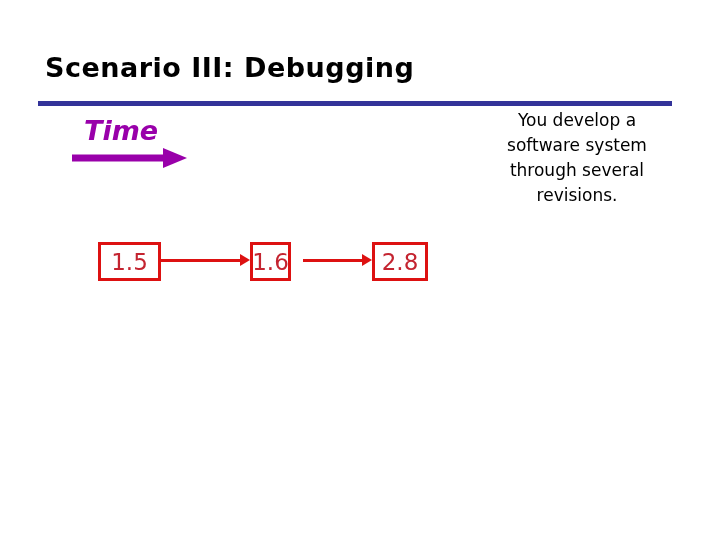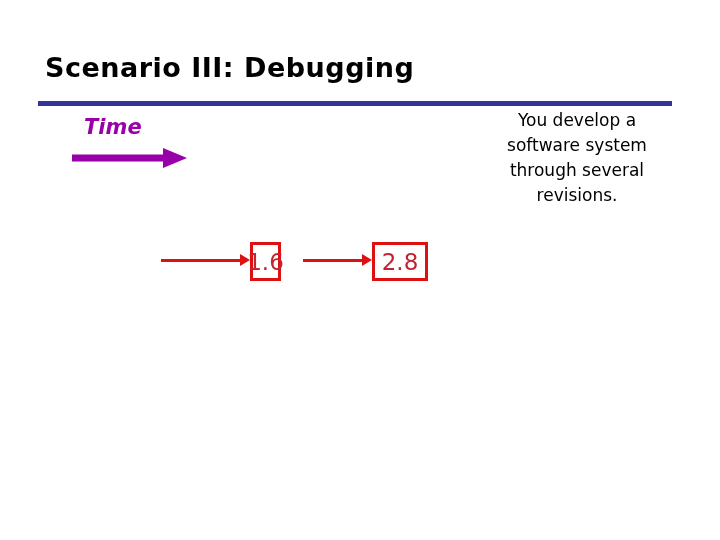--- a/index.html
+++ b/index.html
@@ -30,21 +30,21 @@
     left: 38px;
     top: 101px;
     width: 634px;
     height: 5px;
     background: var(--rule-color, #333399);
   }
   .time-label {
     position: absolute;
     left: 84px;
     top: 115px;
-    font-size: 21px;
+    font-size: 27px;
     font-style: italic;
     font-weight: 600;
     color: var(--accent-purple, #9900AA);
   }
   .time-arrow {
     position: absolute;
     left: 70px;
     top: 146px;
     width: 120px;
     height: 24px;
@@ -67,21 +67,21 @@
     box-sizing: border-box;
     border: 3px solid var(--box-border, #DD1111);
     background: #ffffff;
     display: flex;
     align-items: center;
     justify-content: center;
     font-size: 23px;
     color: var(--box-text, #C42430);
   }
   #version-box-1 { left: 98px;  width: 63px; }
-  #version-box-2 { left: 250px; width: 31px; }
+  #version-box-2 { left: 250px; width: 41px; }
   #version-box-3 { left: 372px; width: 56px; }
   .conn-line {
     position: absolute;
     top: 259px;
     height: 3px;
     background: var(--box-border, #DD1111);
   }
   #conn-line-1 { left: 161px; width: 80px; }
   #conn-line-2 { left: 303px; width: 60px; }
   .conn-head {
@@ -110,20 +110,23 @@
   <svg class="time-arrow" viewBox="0 0 120 24" xmlns="http://www.w3.org/2000/svg">
     <line x1="2" y1="12" x2="96" y2="12" stroke="#9900AA" stroke-width="7"></line>
     <polygon points="93,2 93,22 117,12" fill="#9900AA"></polygon>
   </svg>
 
   <div class="note-text">You develop a
 software system
 through several
 revisions.</div>
 
+  <div class="version-box" id="version-box-1">
+    <span>1.5</span>
+  </div>
 
   <div class="conn-line" id="conn-line-1"></div>
   <div class="conn-head" id="conn-head-1"></div>
 
   <div class="version-box" id="version-box-2">
     <span>1.6</span>
   </div>
 
   <div class="conn-line" id="conn-line-2"></div>
   <div class="conn-head" id="conn-head-2"></div>

